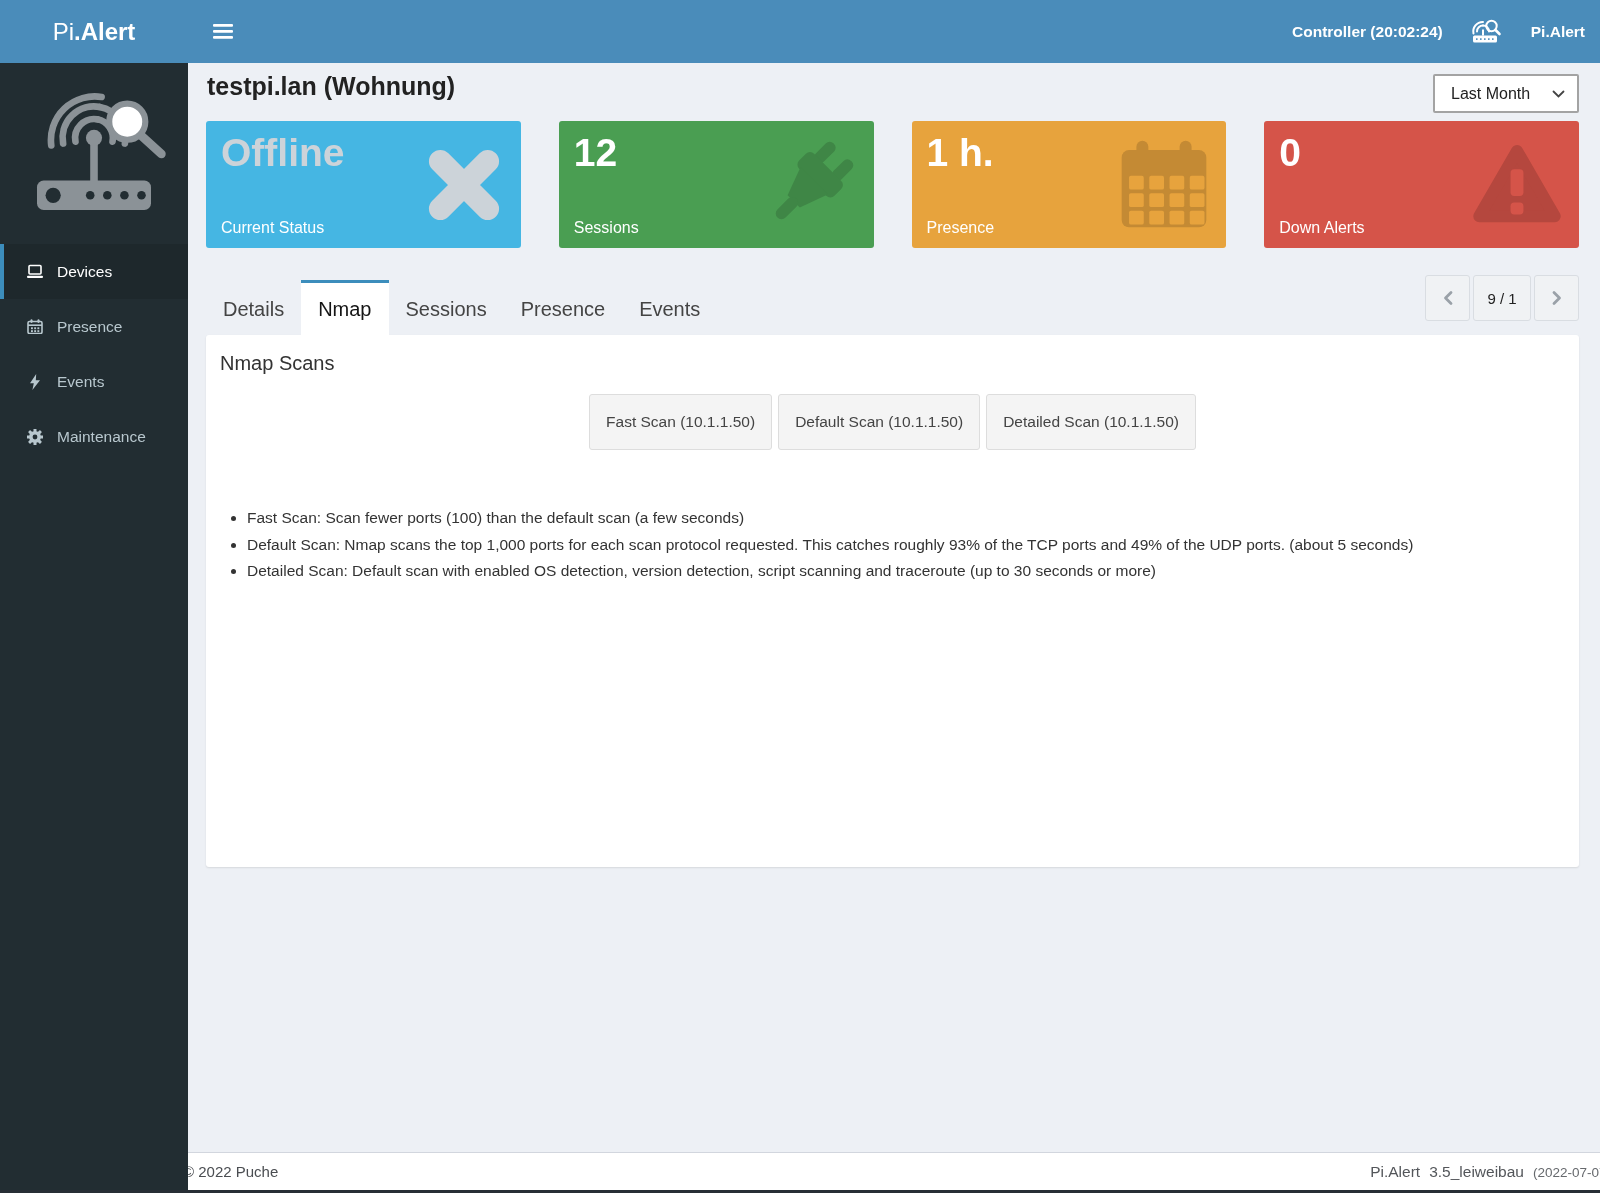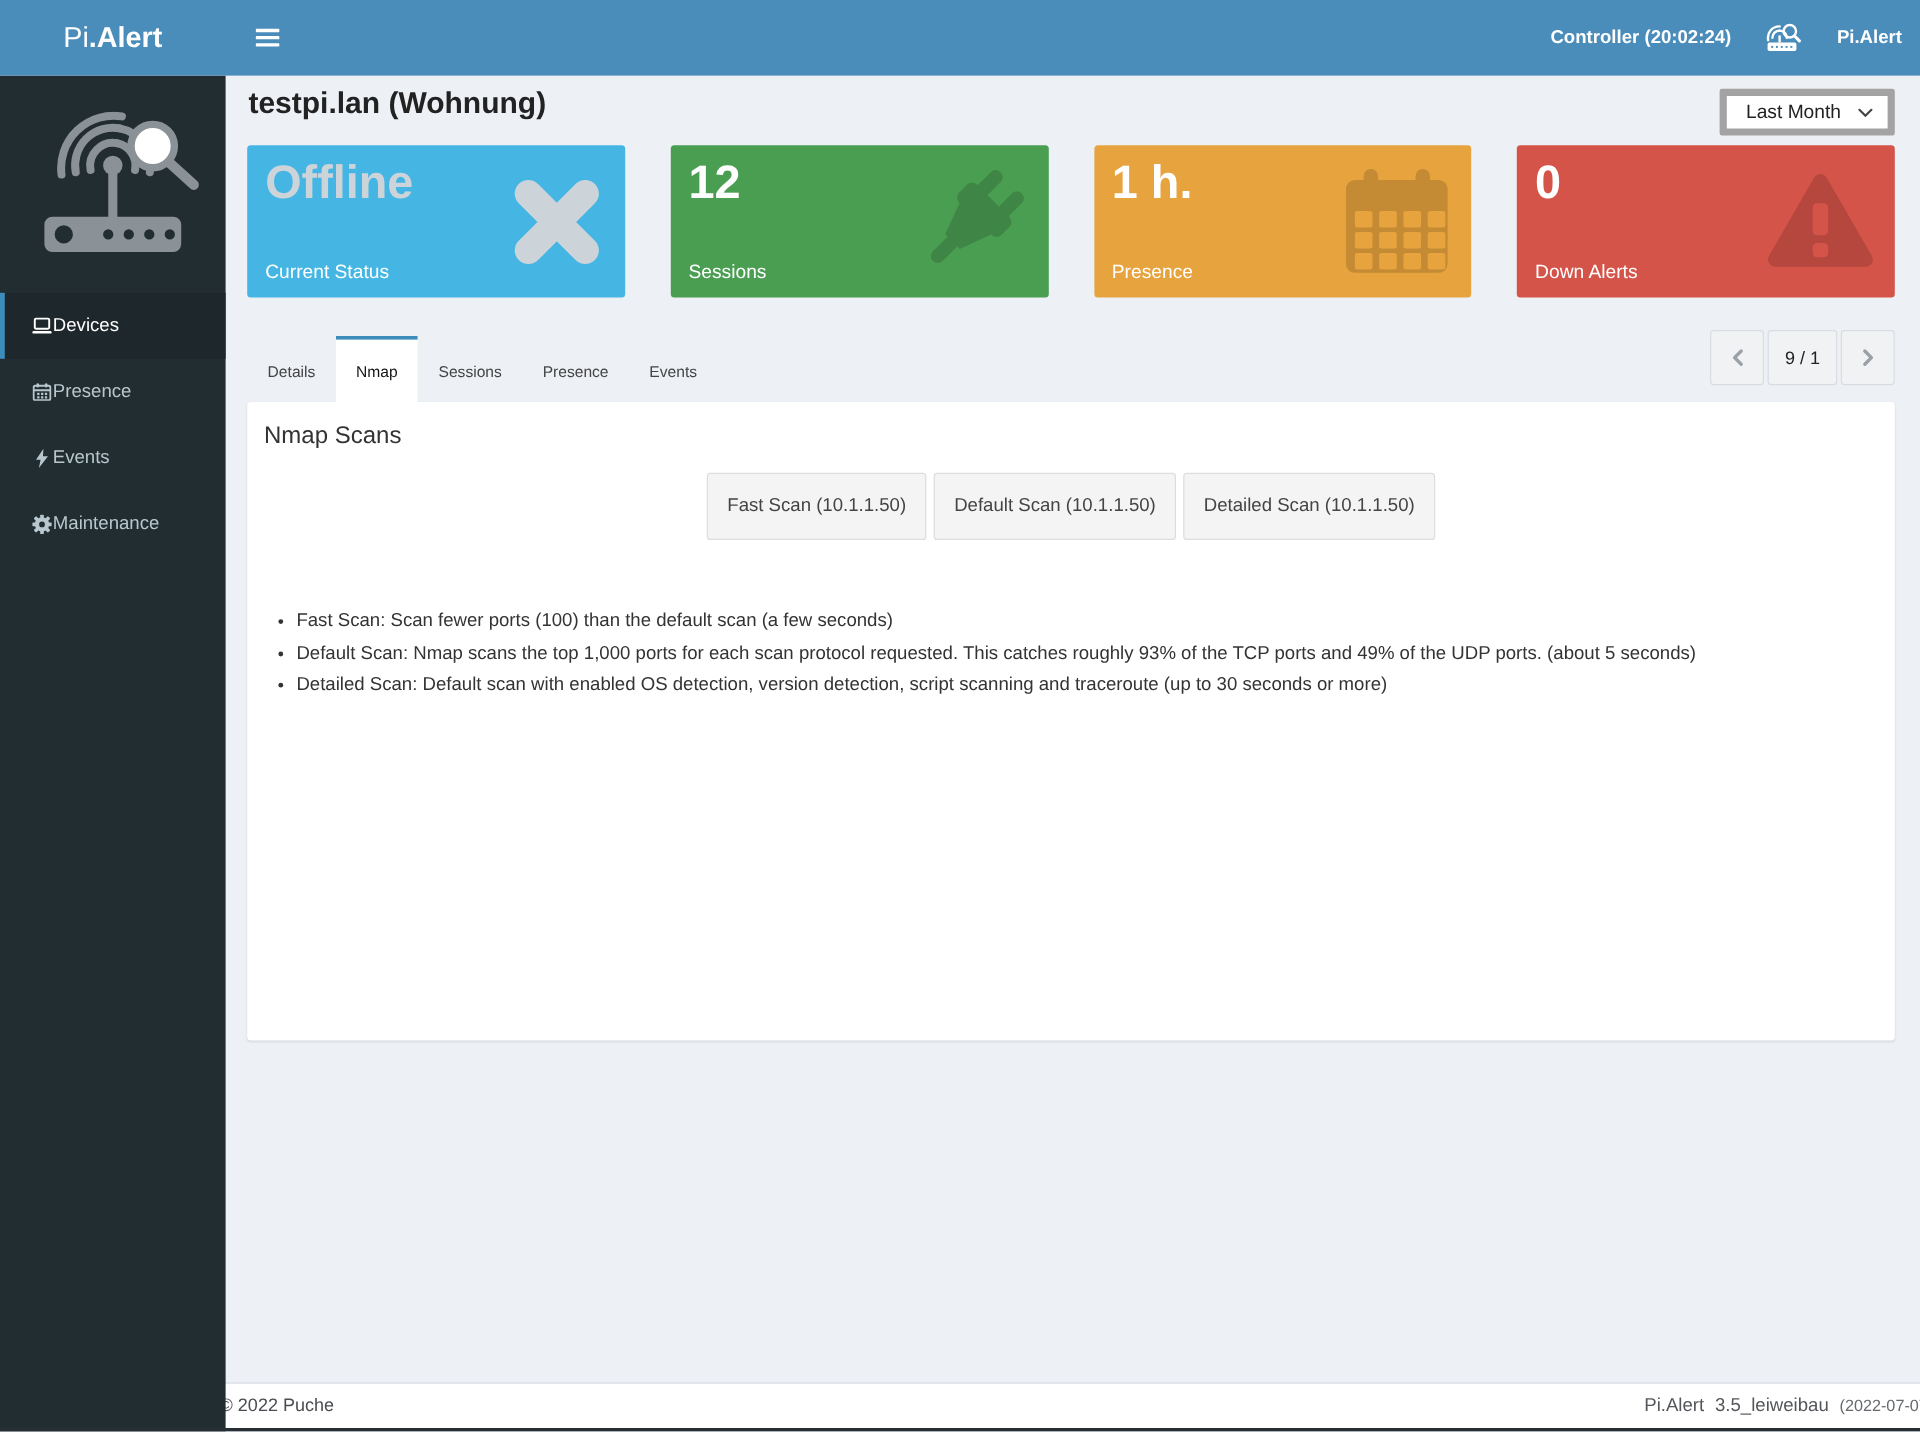--- a/index.html
+++ b/index.html
@@ -14,41 +14,41 @@
   .navbar-logo .ls { font-weight:700; }
   .navbar-main { flex:1; display:flex; align-items:center; justify-content:space-between; padding:0 15px 0 19px; }
   .hamburger { background:none; border:none; cursor:pointer; display:flex; align-items:center; padding:6px; }
   .navbar-right { display:flex; align-items:center; gap:26px; color:#fff; font-size:15.5px; font-weight:600; }
   .nav-link { cursor:pointer; }
   .nav-router-icon { display:flex; align-items:center; }
 
   
   .sidebar { position:absolute; top:63px; left:0; width:188px; bottom:0; background:#222d32; z-index:3; }
   .sidebar-logo { height:181px; display:flex; align-items:center; justify-content:center; }
-  .side-item { height:55px; display:flex; align-items:center; padding-left:22px; color:#b8c7ce; font-size:15.5px; cursor:pointer; border-left:4px solid transparent; }
+  .side-item { height:55px; display:flex; align-items:center; gap:13px; padding-left:22px; color:#b8c7ce; font-size:15.5px; cursor:pointer; border-left:4px solid transparent; }
   .side-item .si { width:18px; display:flex; justify-content:center; }
   .side-item.active { background:#1e282c; border-left-color:#3c8dbc; color:#fff; }
 
   
   .main { position:absolute; left:188px; top:63px; right:0; bottom:0; padding:0 21px 0 18px; }
 
   .page-header { position:relative; height:58px; }
   .page-title { position:absolute; left:1px; top:9px; font-size:25px; font-weight:600; color:#222; }
-  .period-select { position:absolute; right:0; top:11px; width:146px; height:39px; background:#fff; border:6px solid #a3a3a3; border-radius:2px; display:flex; align-items:center; justify-content:space-between; padding:0 12px 0 16px; font-size:16px; color:#222; cursor:pointer; }
+  .period-select { position:absolute; right:0; top:11px; width:146px; height:39px; background:#fff; border:2px solid #a3a3a3; border-radius:2px; display:flex; align-items:center; justify-content:space-between; padding:0 12px 0 16px; font-size:16px; color:#222; cursor:pointer; }
 
   .stats { display:grid; grid-template-columns:repeat(4,1fr); gap:38px; height:127px; }
   .stat-card { position:relative; border-radius:3px; color:#fff; overflow:hidden; }
   .stat-value { font-size:39px; font-weight:700; line-height:1.1; margin:11px 0 0 15px; }
   .stat-label { position:absolute; left:15px; bottom:11px; font-size:16px; font-weight:400; }
   .stat-icon { position:absolute; right:16px; top:50%; transform:translateY(-50%); display:flex; }
   .stat-card.light .stat-value { color:#ccd3d9; }
 
   
   .tabs-row { position:relative; margin-top:32px; height:55px; display:flex; }
-  .tab { display:flex; align-items:center; padding:0 17px; font-size:13px; color:#444; border-top:3px solid transparent; cursor:pointer; }
+  .tab { display:flex; align-items:center; padding:0 17px; font-size:20px; color:#444; border-top:3px solid transparent; cursor:pointer; }
   .tab.active { background:#fff; border-top-color:#3c8dbc; color:#151515; }
   .pager { position:absolute; right:0; top:-5px; display:flex; gap:3px; }
   .pager-btn { width:45px; height:46px; background:#f0f2f4; border:1px solid #d9dde2; border-radius:3px; display:flex; align-items:center; justify-content:center; cursor:pointer; }
   .pager-page { min-width:58px; height:46px; background:#f0f2f4; border:1px solid #d9dde2; border-radius:3px; display:flex; align-items:center; justify-content:center; font-size:15px; color:#222; padding:0 10px; }
 
   
   .panel { background:#fff; height:532px; border-radius:3px; box-shadow:0 1px 2px rgba(0,0,0,0.1); }
   .panel-title { padding:17px 0 0 14px; font-size:20px; font-weight:500; color:#333; }
   .scan-buttons { display:flex; justify-content:center; gap:6px; margin-top:19px; }
   .scan-btn { background:#f4f4f4; border:1px solid #ddd; border-radius:3px; padding:18px 16px; font-size:15.5px; color:#444; cursor:pointer; font-family:inherit; }

